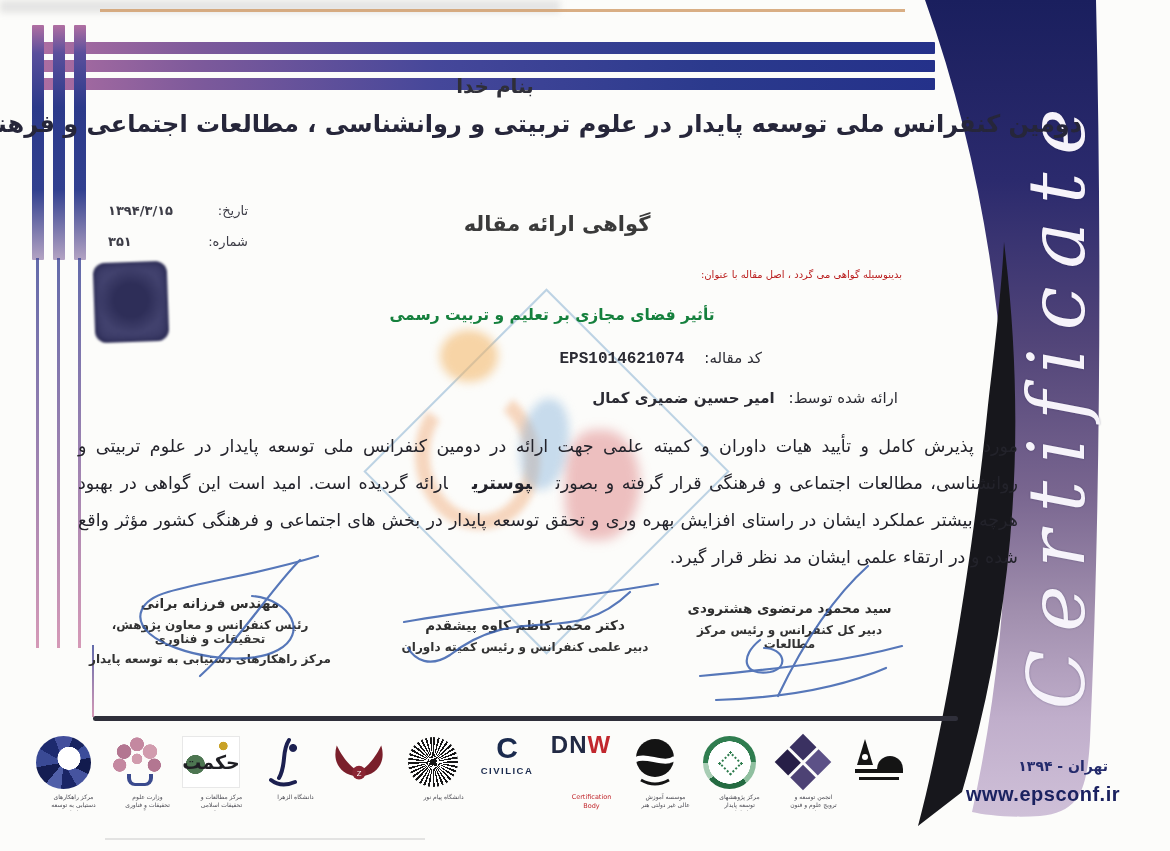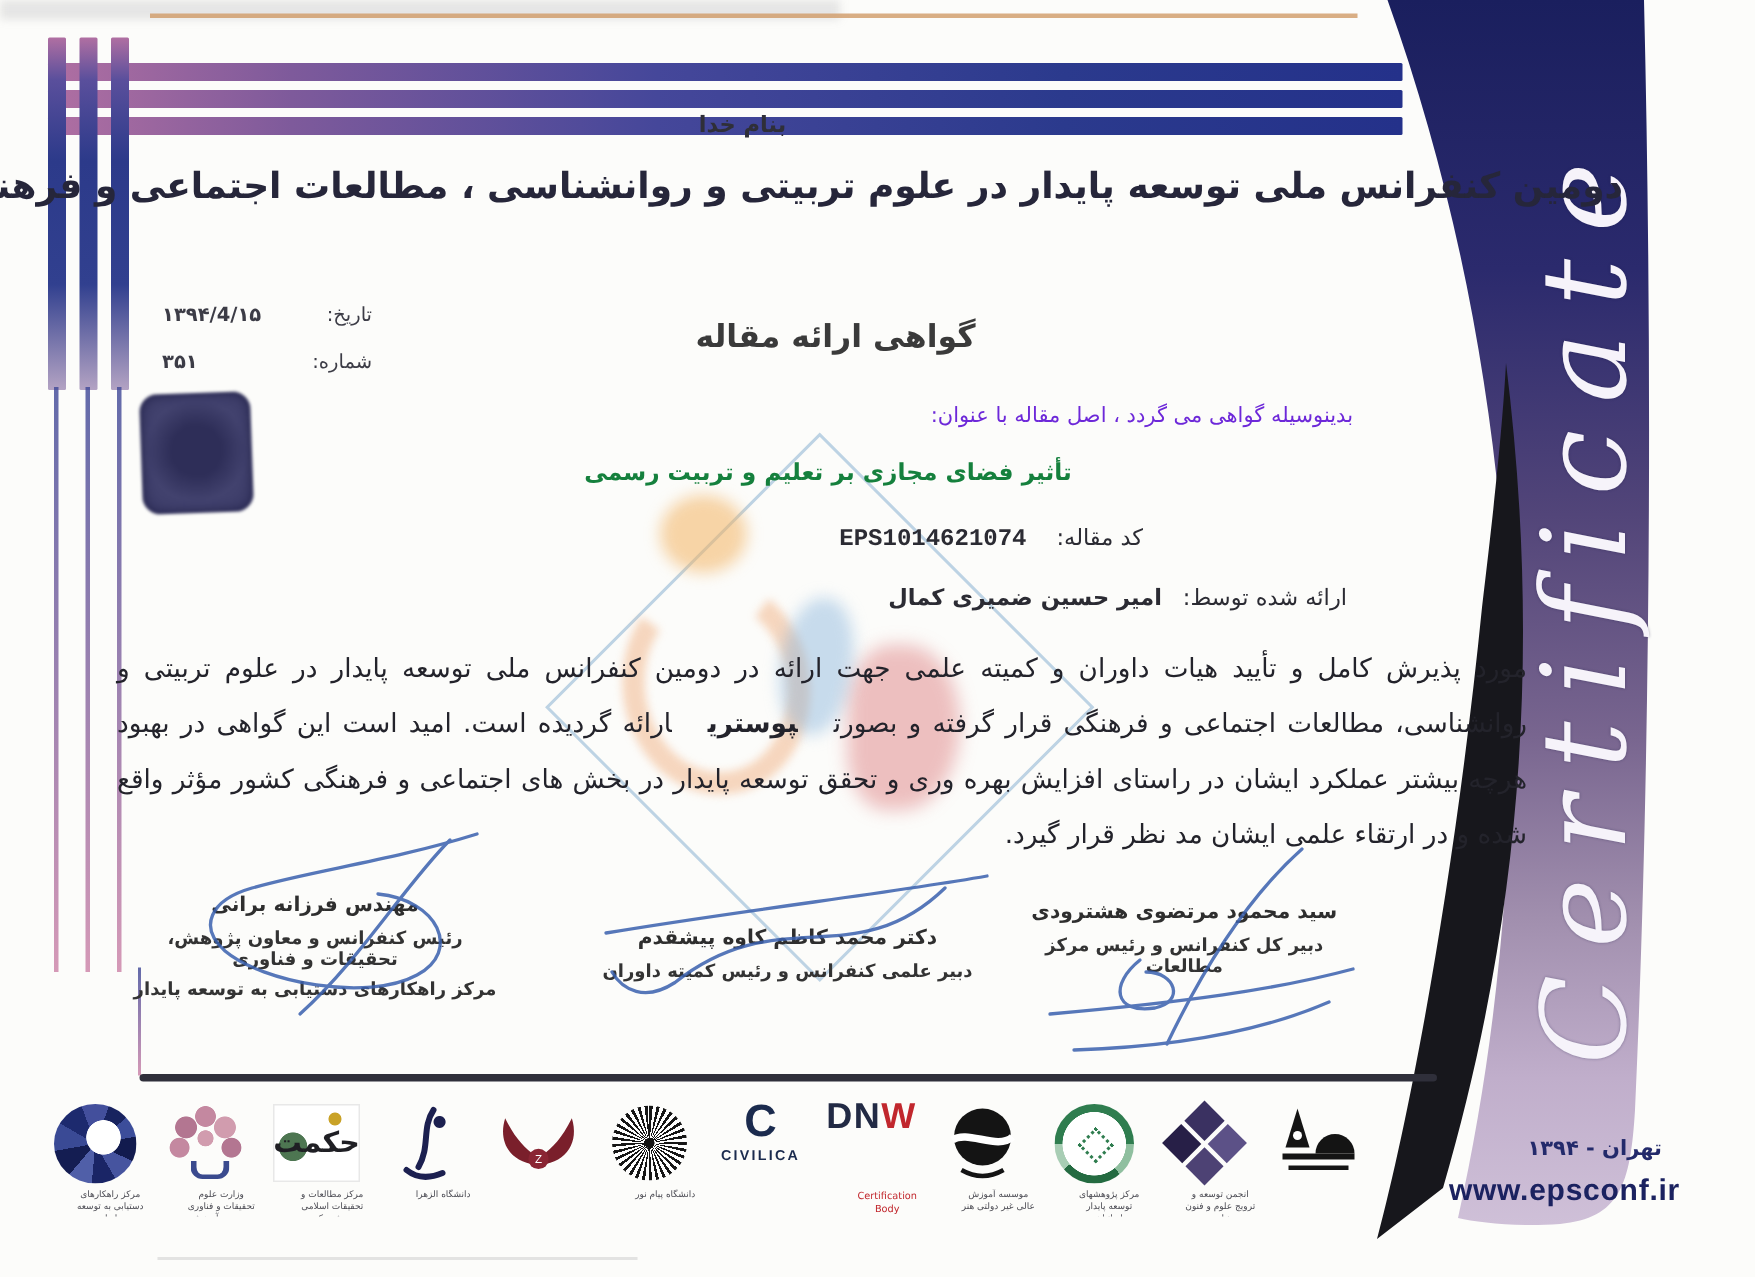--- a/index.html
+++ b/index.html
@@ -11,28 +11,28 @@
   .hbar{position:absolute;left:32px;height:12px;z-index:1;border-radius:1px;
         background:linear-gradient(to right,#b06fa2 0%,#7e5a9b 18%,#45479a 45%,#2b3a8d 75%,#24318a 100%);}
   .vbar{position:absolute;top:25px;width:12px;z-index:1;border-radius:1px;
         background:linear-gradient(to bottom,#b06fa2 0%,#5a4f9c 12%,#2c3a8a 35%,#31408f 70%,rgba(120,90,150,.55) 100%);}
   .vline{position:absolute;width:3px;z-index:1;background:linear-gradient(to bottom,rgba(60,70,150,.8),rgba(200,120,160,.75));}
   .topline{position:absolute;left:100px;top:9px;width:805px;height:3px;background:#cf9a66;opacity:.8;z-index:1;}
   .smear{position:absolute;left:0;top:0;width:560px;height:13px;background:rgba(130,130,135,.18);filter:blur(3px);z-index:1;}
   .smear2{position:absolute;left:105px;top:838px;width:320px;height:2px;background:rgba(140,140,140,.22);z-index:1;}
   .divider{position:absolute;left:93px;top:716px;width:865px;height:5px;background:#2f2f3a;border-radius:3px;z-index:2;}
   
-  .bismillah{left:0;right:180px;top:74px;text-align:center;font-size:15px;font-weight:bold;color:#2f2f38;z-index:2;}
+  .bismillah{left:0;right:180px;top:74px;text-align:center;font-size:20px;font-weight:bold;color:#2f2f38;z-index:2;}
   .conf-title{left:30px;right:88px;top:110px;text-align:center;font-size:24px;font-weight:bold;
               color:#26263a;white-space:nowrap;z-index:2;}
   .doc-title{left:377px;top:212px;width:360px;text-align:center;font-size:21px;font-weight:bold;color:#3a3a3a;z-index:2;}
   .meta-row{left:108px;width:140px;display:flex;justify-content:space-between;direction:rtl;
             font-size:13px;color:#3c3c46;z-index:2;}
   .meta-row .val{font-weight:bold;}
-  .intro{right:268px;top:269px;font-size:14px;color:#6d28d9;z-index:2;}
+  .intro{right:268px;top:269px;font-size:10px;color:#b91c1c;z-index:2;}
   .paper-title{left:352px;top:306px;width:400px;text-align:center;font-size:15.5px;font-weight:bold;color:#15803d;z-index:2;}
   .code-line{right:408px;top:349px;font-size:15px;color:#2b2b33;z-index:2;direction:rtl;}
   .code-line .code{font-family:Liberation Mono, monospace;font-weight:bold;font-size:16px;margin:0 20px;direction:ltr;unicode-bidi:embed;}
   .presented{right:272px;top:389px;font-size:15px;color:#2b2b33;z-index:2;direction:rtl;}
   .presented .val{font-weight:bold;margin-right:14px;}
   .body-par{left:78px;top:428px;width:940px;direction:rtl;text-align:justify;font-size:17.5px;
             line-height:37px;color:#23232b;z-index:2;}
   .body-par .poster{font-weight:bold;margin:0 24px;letter-spacing:.5px;}
   
   .stamp{left:94px;top:262px;width:74px;height:80px;border-radius:12px;z-index:2;transform:rotate(-2deg);
@@ -151,21 +151,21 @@
 <div class="abs cert-word">Certificate</div>
 <div class="abs city-year fa">تهران - ۱۳۹۴</div>
 <div class="abs website">www.epsconf.ir</div>
 
 <div class="abs bismillah fa">بنام خدا</div>
 <div class="abs conf-title fa">دومین کنفرانس ملی توسعه پایدار در علوم تربیتی و روانشناسی ، مطالعات اجتماعی و فرهنگی</div>
 <div class="abs doc-title fa">گواهی ارائه مقاله</div>
 
 <div class="abs meta-row" style="top:203px;">
   <span>تاریخ:</span>
-  <span class="val">۱۳۹۴/4/۱۵</span>
+  <span class="val">۱۳۹۴/۳/۱۵</span>
 </div>
 <div class="abs meta-row" style="top:234px;">
   <span>شماره:</span>
   <span class="val">۳۵۱</span>
 </div>
 <div class="abs stamp"></div>
 
 <div class="abs intro fa">بدینوسیله گواهی می گردد ، اصل مقاله با عنوان:</div>
 <div class="abs paper-title fa">تأثیر فضای مجازی بر تعلیم و تربیت رسمی</div>
 <div class="abs code-line">

